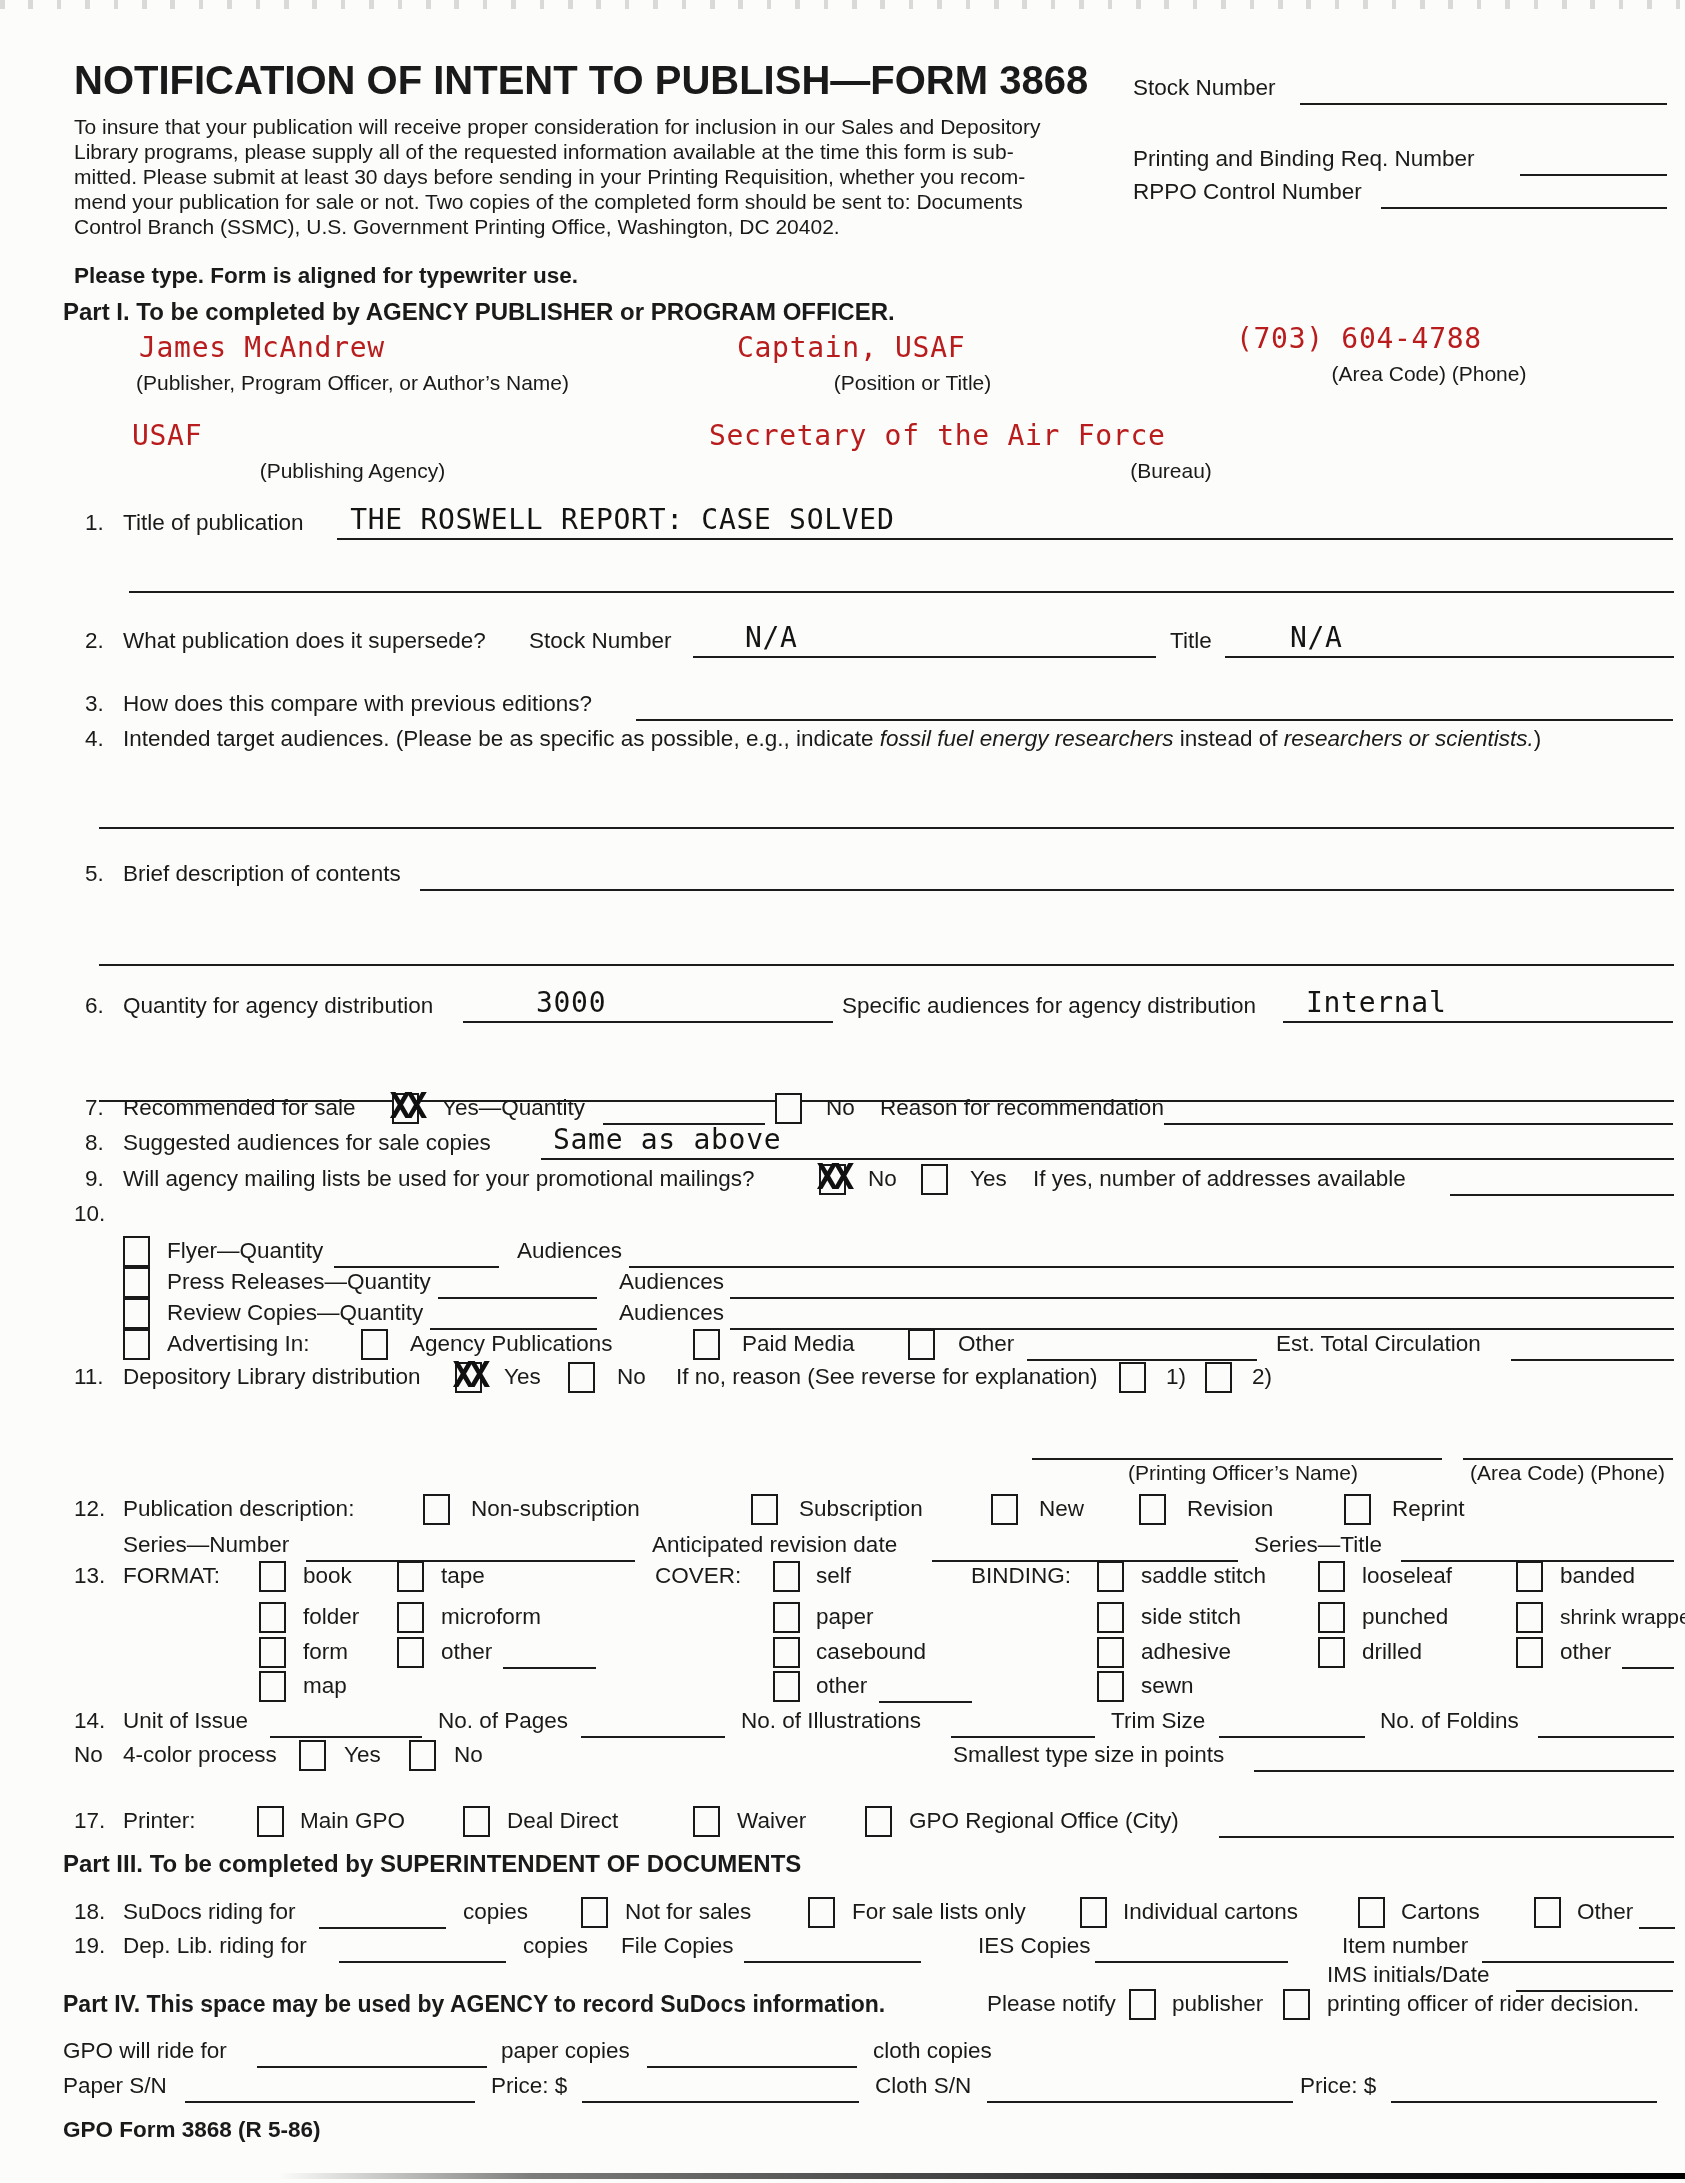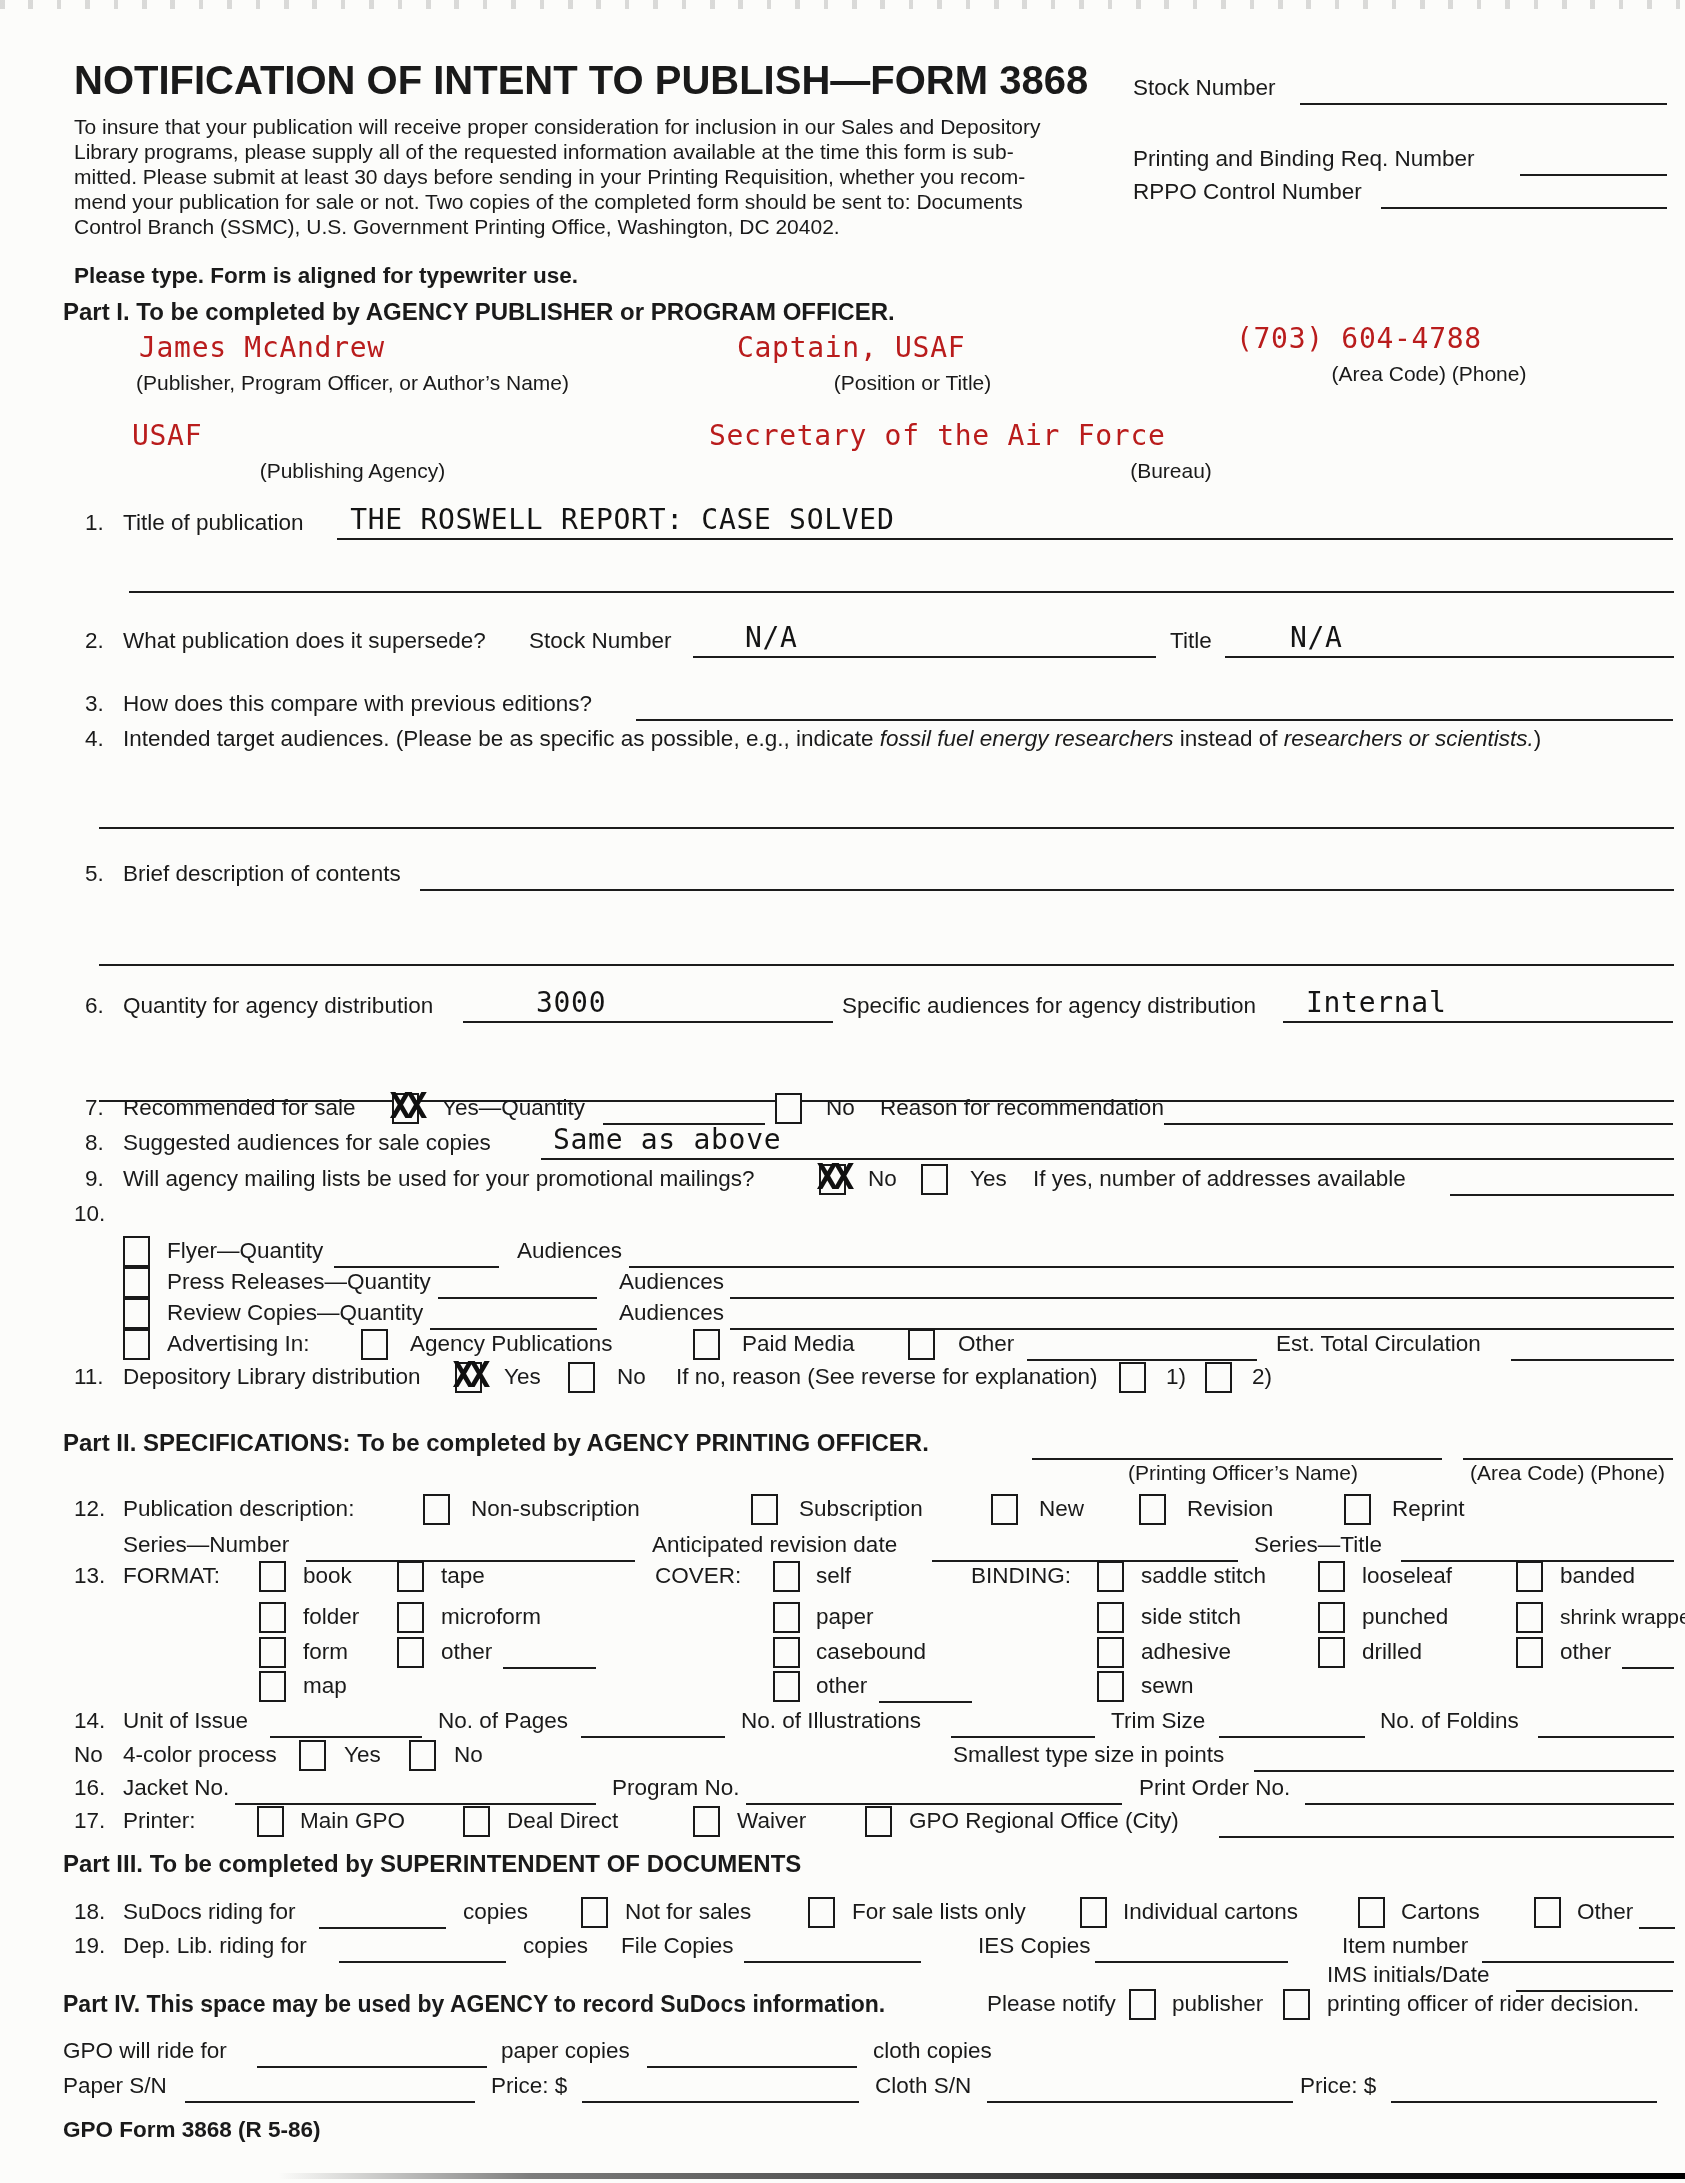--- a/index.html
+++ b/index.html
@@ -232,21 +232,20 @@
     <span class="c" style="left:568px;"></span>
     <span style="left:617px;">No</span>
     <span style="left:676px;">If no, reason (See reverse for explanation)</span>
     <span class="c" style="left:1119px;"></span>
     <span style="left:1166px;">1)</span>
     <span class="c" style="left:1205px;"></span>
     <span style="left:1252px;">2)</span>
   </div>
 
   <div class="r" style="top:1428px;">
-    <span class="b" style="left:63px;font-size:24px;">Part II.   SPECIFICATIONS: To be completed by AGENCY PRINTING OFFICER.</span>
     <span class="f" style="left:1032px;width:410px;"></span>
     <span class="f" style="left:1463px;width:210px;"></span>
   </div>
   <div class="r cap" style="top:1458px;">
     <span style="left:1128px;">(Printing Officer’s Name)</span>
     <span style="left:1470px;">(Area Code) (Phone)</span>
   </div>
 
   <div class="r" style="top:1494px;">
     <span style="left:74px;">12.</span>
@@ -347,29 +346,20 @@
     <span style="left:74px;">No</span>
     <span style="left:123px;">4-color process</span>
     <span class="c" style="left:299px;"></span>
     <span style="left:344px;">Yes</span>
     <span class="c" style="left:409px;"></span>
     <span style="left:454px;">No</span>
     <span style="left:953px;">Smallest type size in points</span>
     <span class="f" style="left:1254px;width:420px;"></span>
   </div>
 
-  <div class="r" style="top:1773px;">
-    <span style="left:74px;">16.</span>
-    <span style="left:123px;">Jacket No.</span>
-    <span class="f" style="left:235px;width:361px;"></span>
-    <span style="left:612px;">Program No.</span>
-    <span class="f" style="left:746px;width:376px;"></span>
-    <span style="left:1139px;">Print Order No.</span>
-    <span class="f" style="left:1305px;width:369px;"></span>
-  </div>
 
   <div class="r" style="top:1806px;">
     <span style="left:74px;">17.</span>
     <span style="left:123px;">Printer:</span>
     <span class="c" style="left:257px;"></span>
     <span style="left:300px;">Main GPO</span>
     <span class="c" style="left:463px;"></span>
     <span style="left:507px;">Deal Direct</span>
     <span class="c" style="left:693px;"></span>
     <span style="left:737px;">Waiver</span>

